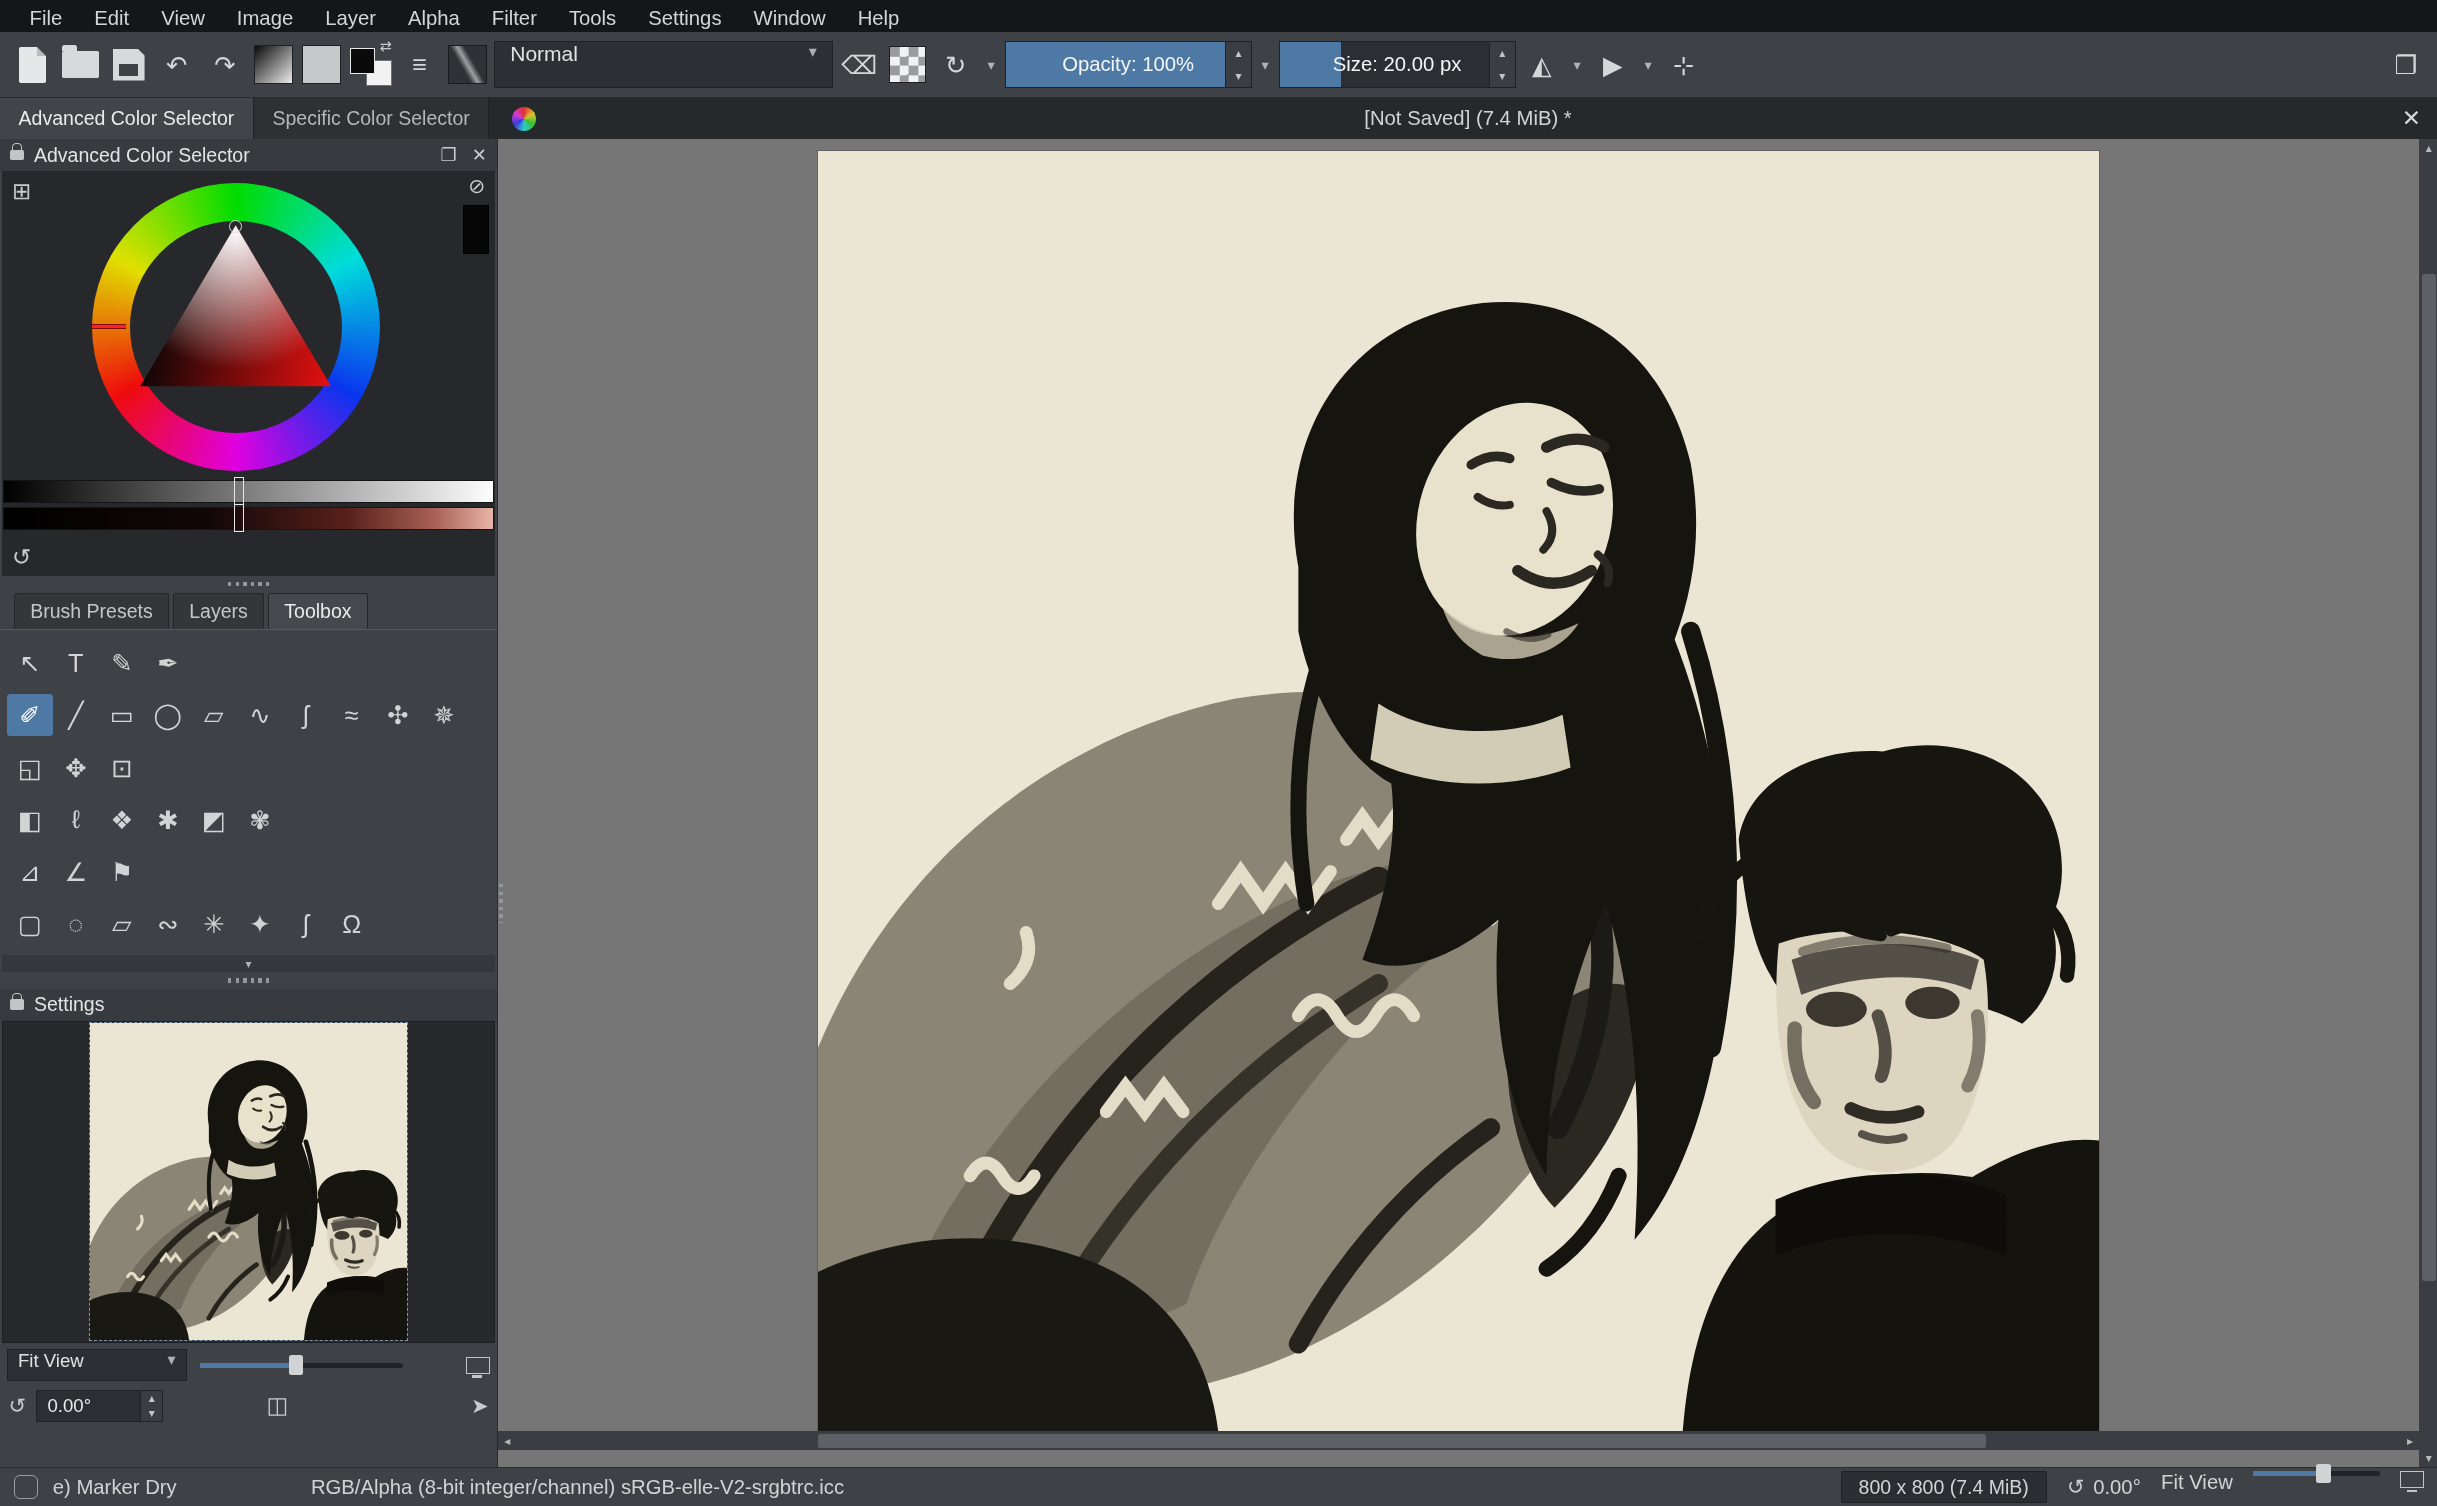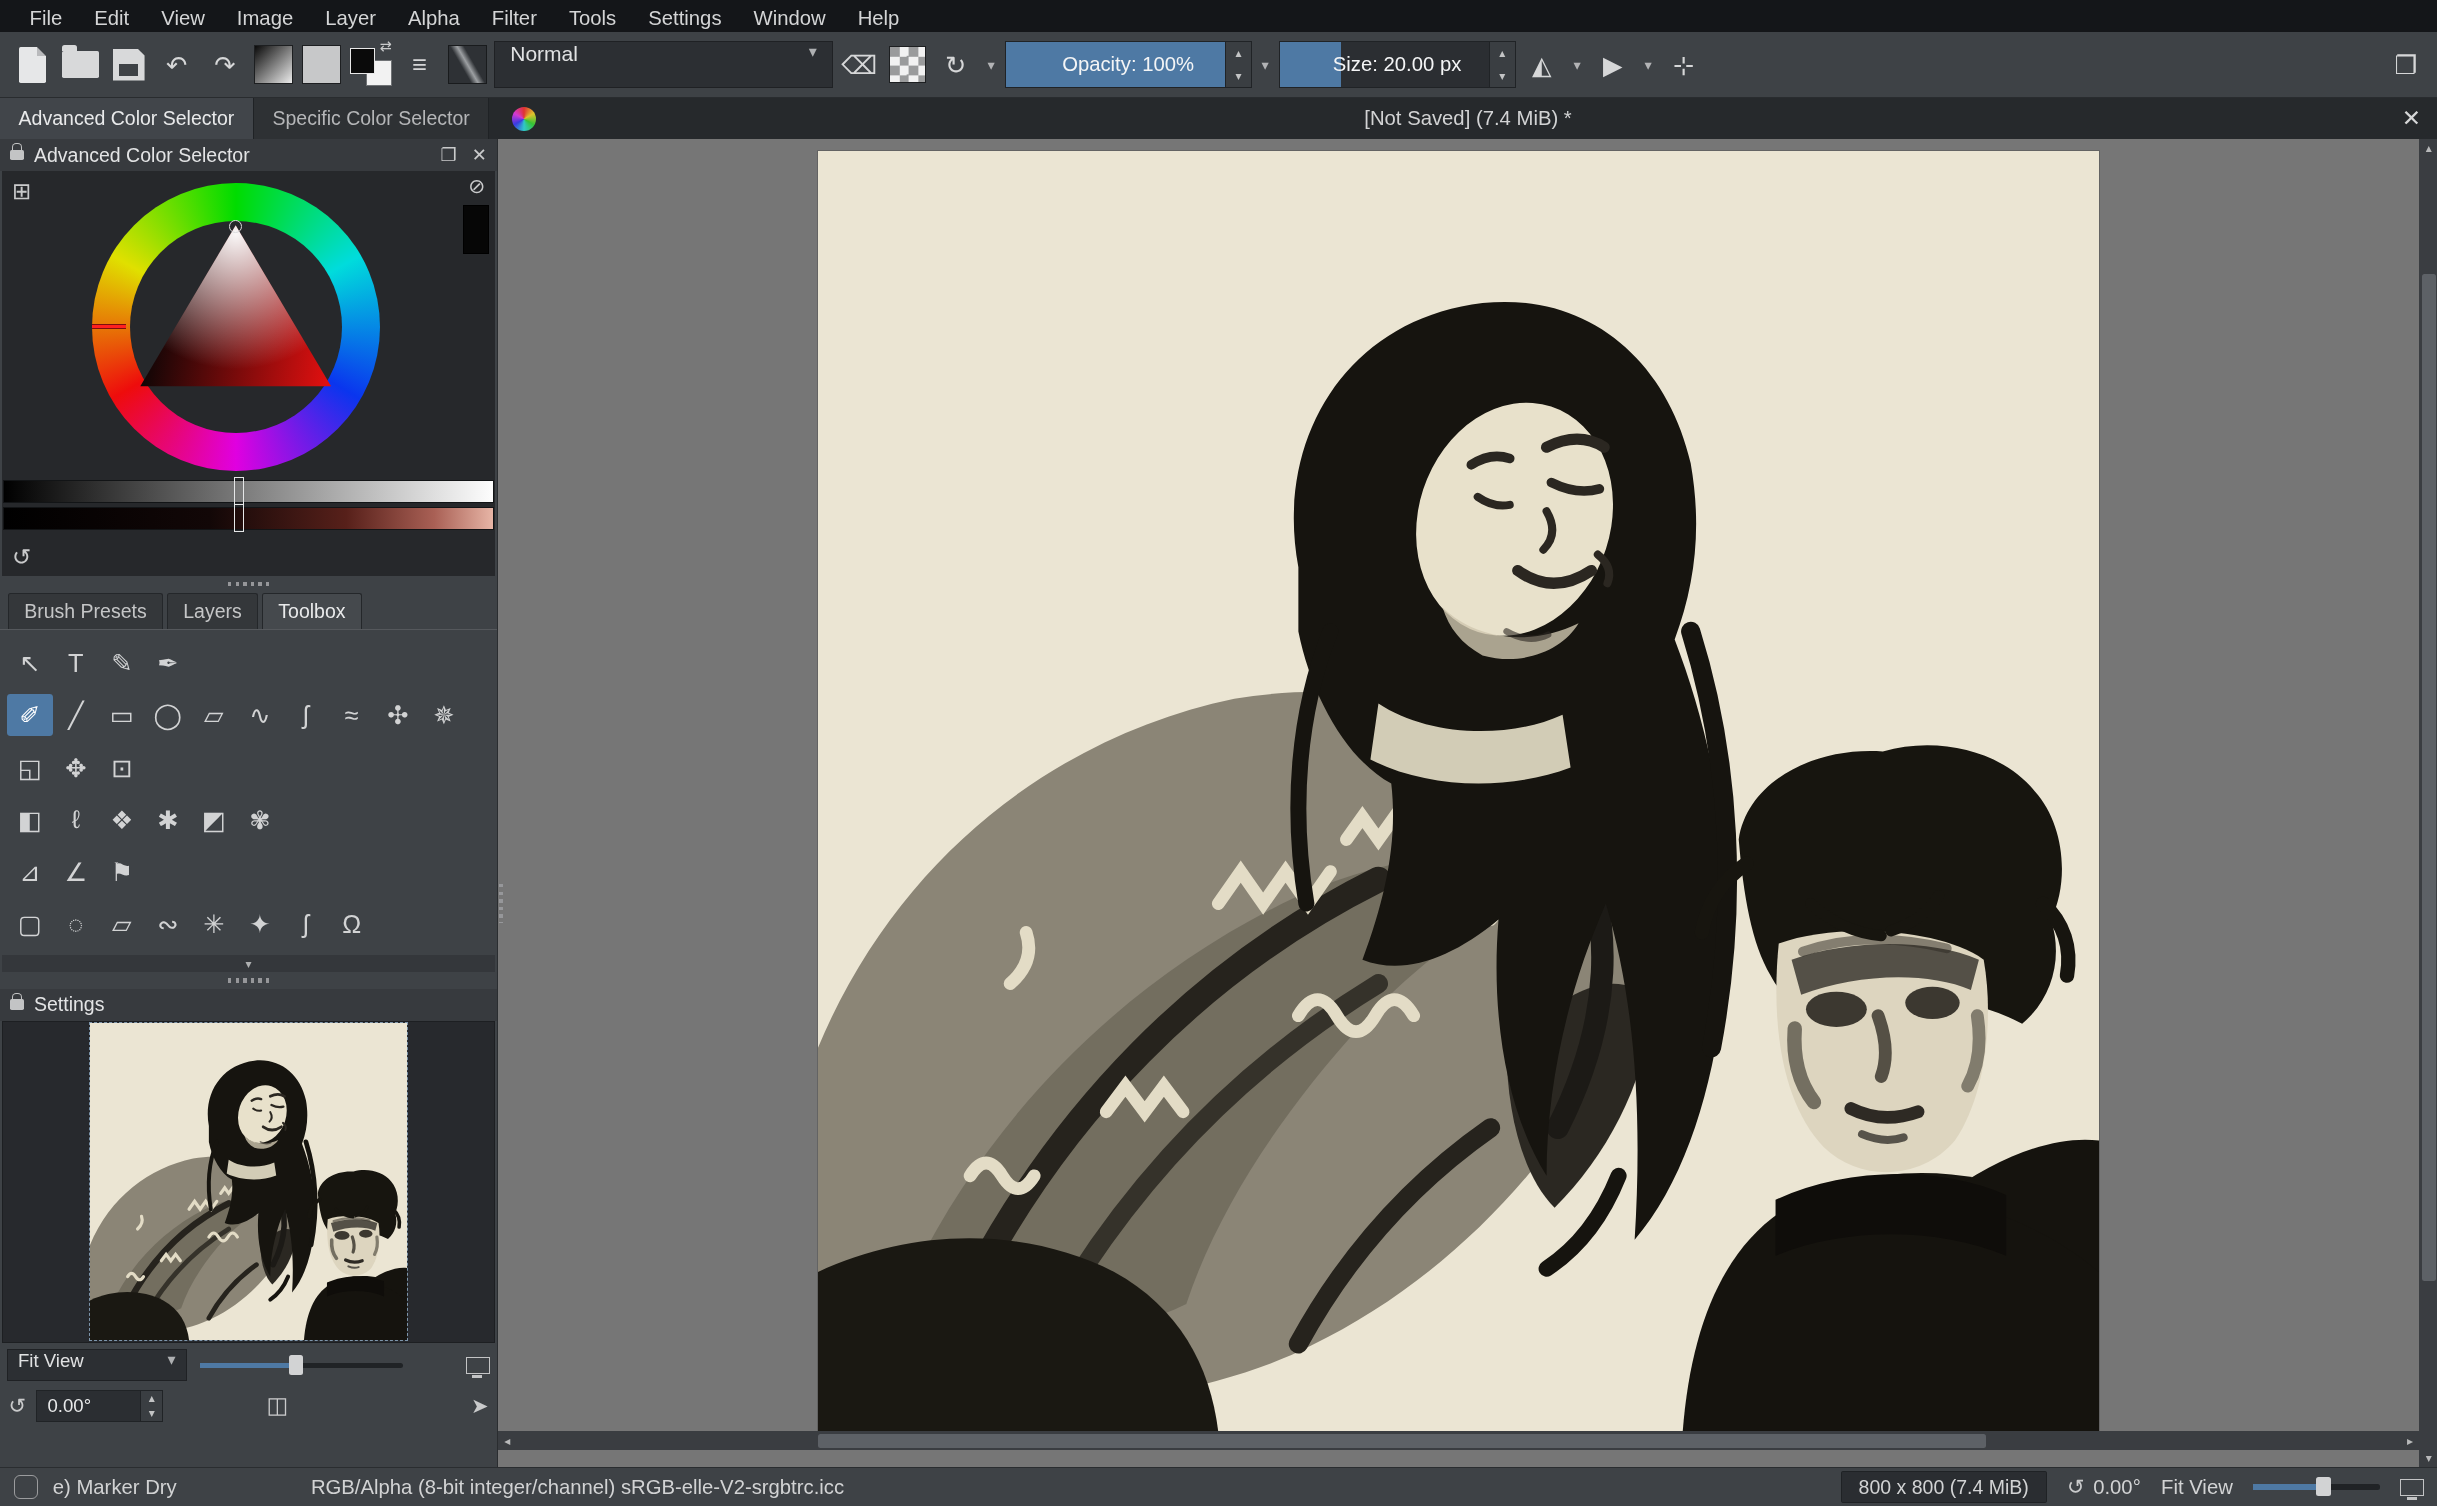--- a/index.html
+++ b/index.html
@@ -70,21 +70,21 @@
   .strips{position:absolute;left:1.7px;right:1.7px;bottom:42px}
   .strip{position:relative;height:23px;margin-bottom:4.2px;border:0.8px solid #121416}
   .strip1{background:linear-gradient(to right,#000,#fdfdfd)}
   .strip2{background:linear-gradient(to right,#000 0%,#120707 42%,#57201a 70%,#a96055 88%,#e7b5a6 100%)}
   .strip-marker{position:absolute;top:-3.4px;bottom:-3.4px;left:calc(48% - 5.1px);width:10.2px;border:1.7px solid #e6e7e8}
   .acs-refresh{position:absolute;left:10.2px;bottom:5.1px;font-size:23px;color:#c9cacb}
 
   .drag-dots-h{width:41px;height:4.2px;margin:6px auto;background:repeating-linear-gradient(90deg,#96979a 0 3.4px,transparent 3.4px 7.6px);flex:none}
 
   
-  .panel-tabs{display:flex;gap:4.2px;padding:0 8px;height:37px;align-items:flex-end;flex:none}
+  .panel-tabs{display:flex;gap:4.2px;padding:0 14px;height:37px;align-items:flex-end;flex:none}
   .ptab{padding:6px 15.2px;font-size:19.5px;color:#c5c6c7;background:#34373a;border:0.8px solid #24272a;border-bottom:none;border-radius:2.5px 2.5px 0 0}
   .ptab.selected{background:#45494d;color:#e9eaeb}
   .tool-grid{padding:12px 6.8px 5.1px;display:flex;flex-direction:column;gap:10.2px;background:#3e4246;border-top:0.8px solid #55585c;flex:none}
   .tool-row{display:flex}
   .tool{width:46px;height:42px;display:flex;align-items:center;justify-content:center;font-size:25.4px;color:#d2d3d4;background:transparent;border:none;border-radius:3.4px}
   .tool.active{background:#4e79a4;color:#fff}
   .collapse-bar{height:17px;margin:5.1px 1.7px 0;background:#34373b;display:flex;align-items:center;justify-content:center;font-size:12px;color:#aeb0b1;flex:none}
 
   
   .overview-box{height:322px;margin:0 1.7px;background:#27292d;border:0.8px solid #1d1f22;display:flex;align-items:center;justify-content:center;flex:none}
@@ -114,21 +114,21 @@
   .vscroll{position:absolute;right:0;top:0;bottom:0;width:18.6px;background:#3a3d41;display:flex;flex-direction:column;align-items:center}
   .vs-track{flex:1;position:relative;width:100%}
   .vs-thumb{position:absolute;top:9%;height:78%;left:2.5px;right:2.5px;background:#5d6166;border-radius:2.5px}
   .scroll-arrow{width:18.6px;height:18.6px;display:flex;align-items:center;justify-content:center;font-size:12px;color:#b8b9ba}
   .vsplit-dots{position:absolute;left:0.8px;top:745px;width:4.2px;height:39px;background:repeating-linear-gradient(#96979a 0 3.4px,transparent 3.4px 7.6px)}
 
   
   .statusbar{height:39px;background:#3e4246;border-top:0.8px solid #2a2d30;display:flex;align-items:center;padding:0 13.6px;font-size:20.3px;color:#d2d3d4;flex:none;gap:15.2px}
   .sb-chip{width:24px;height:24px;border:1.7px solid #9b9c9e;border-radius:6px;flex:none}
   .sb-profile{margin-left:119px}
-  .sb-right{margin-left:auto;display:flex;align-items:center;gap:20.3px}
+  .sb-right{margin-left:auto;display:flex;gap:20.3px}
   .sb-dims{background:#2a2d31;border:0.8px solid #1f2225;padding:3.4px 17px;font-size:19.5px;border-radius:1.7px}
   .sb-angle{display:flex;align-items:center;gap:8.5px}
   .sb-slider{width:127px}
 </style>
 </head>
 <body>
 
 <svg width="0" height="0" style="position:absolute" aria-hidden="true">
 <defs>
 <symbol id="artwork" viewBox="0 0 800 800">

